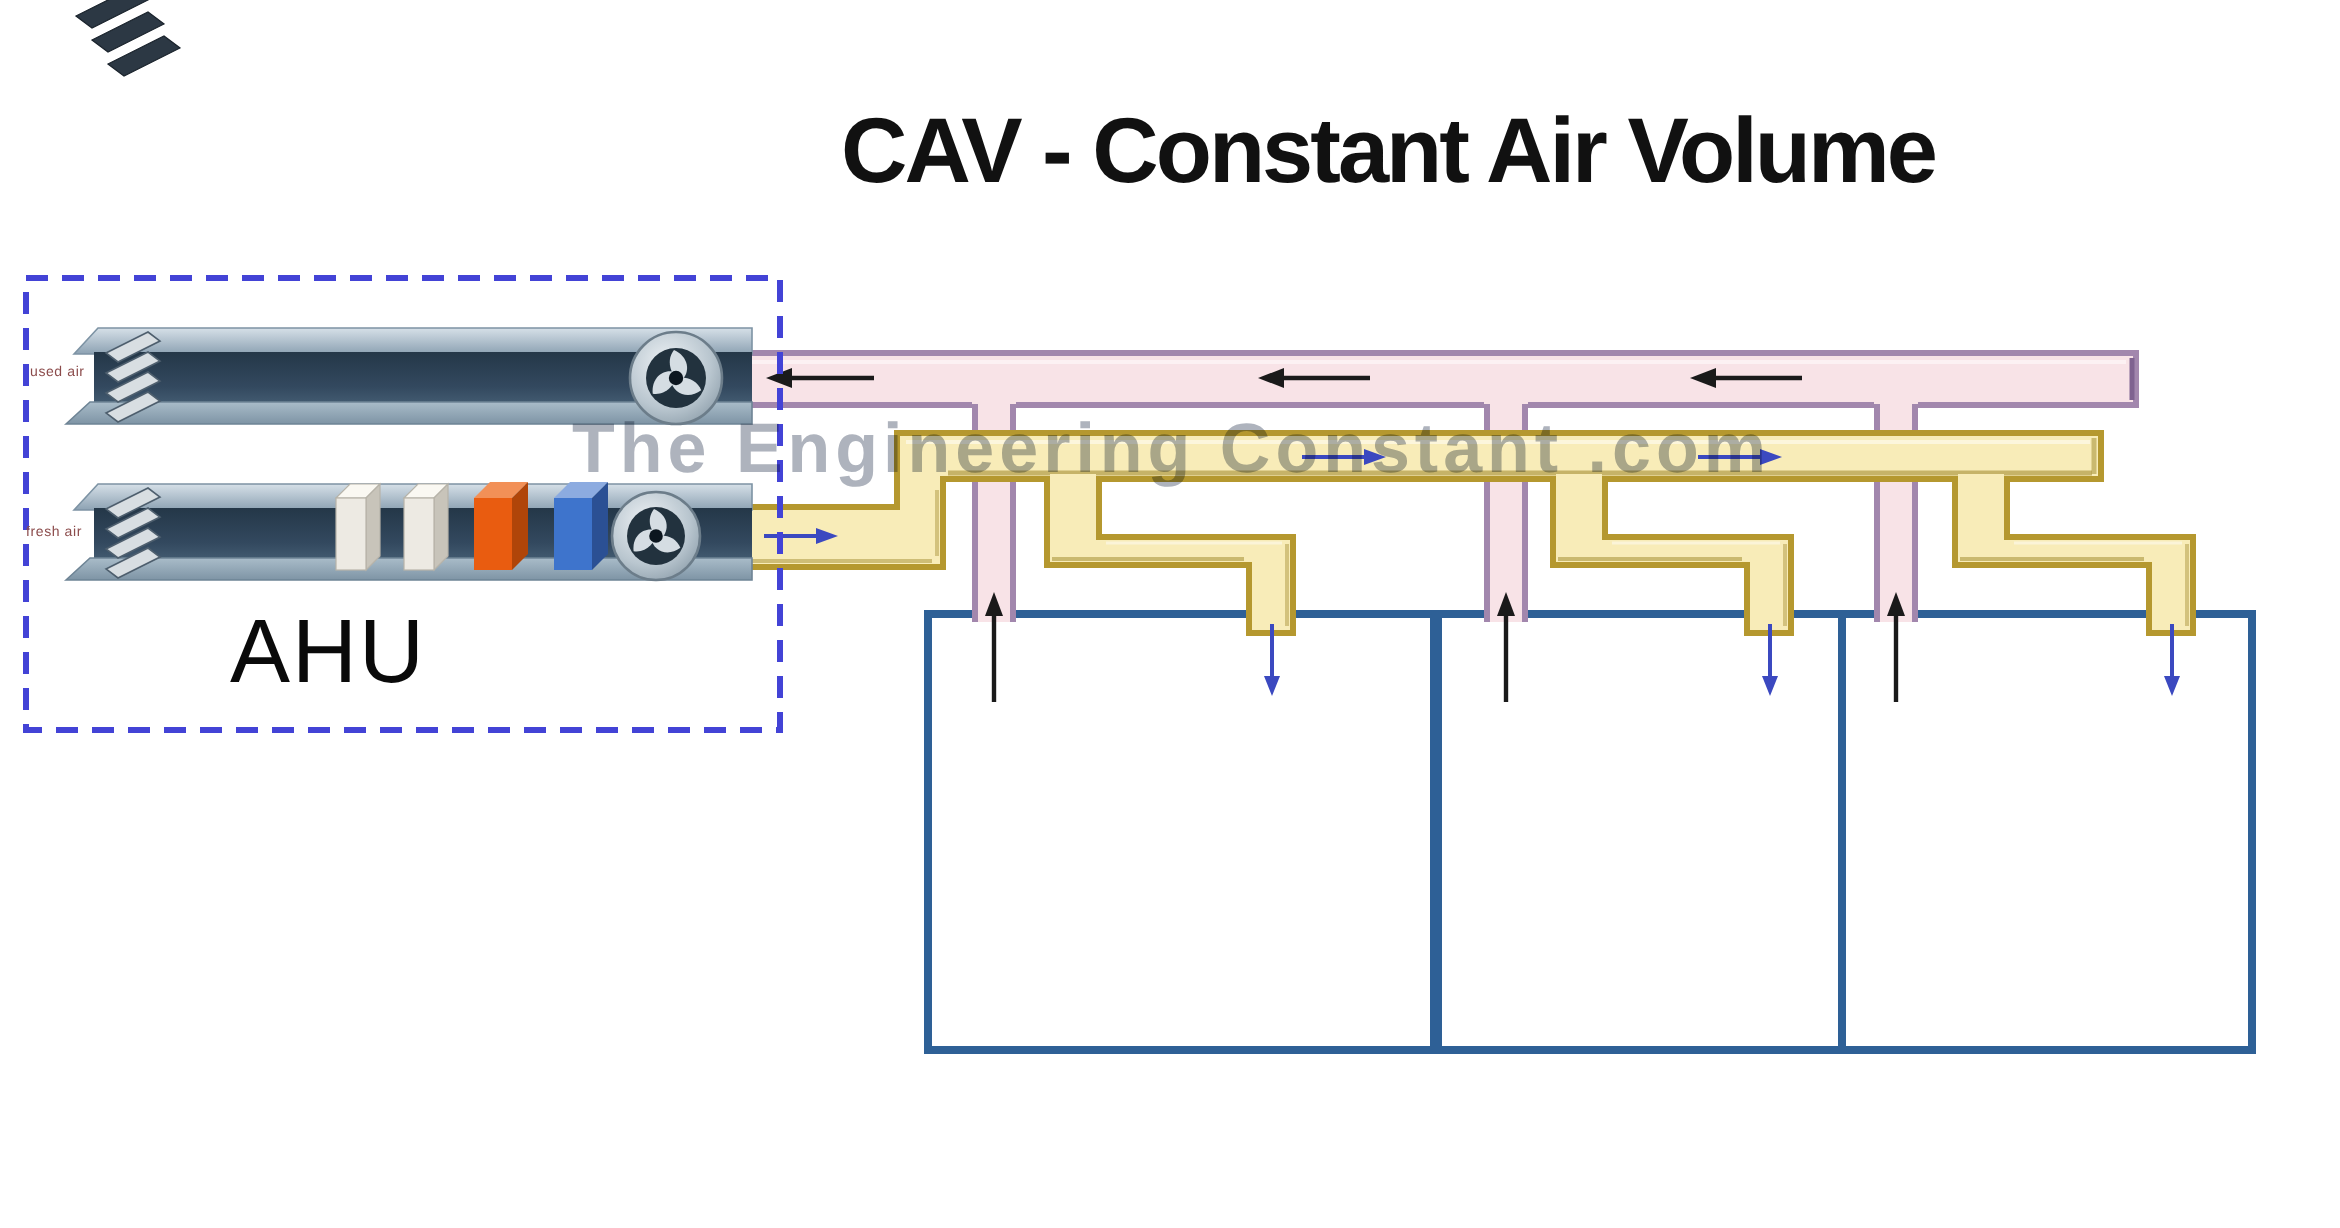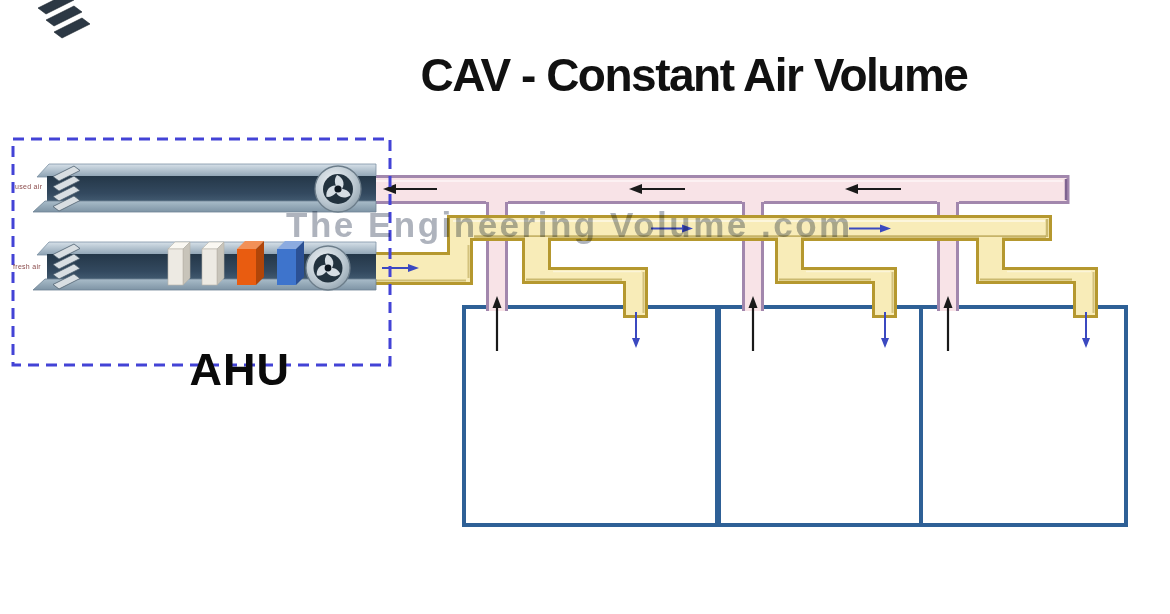--- a/index.html
+++ b/index.html
@@ -21,22 +21,22 @@
     position:relative;width:1170px;height:614px;background:#ffffff;
     font-family:"Liberation Sans",sans-serif;overflow:hidden;border-radius:31px;
   }
   .stage svg{position:absolute;left:0;top:0;}
   .title{
     position:absolute;left:219px;top:52px;width:950px;text-align:center;
     font-size:46px;font-weight:bold;letter-spacing:-1.5px;color:var(--title-color);
     line-height:1;white-space:nowrap;
   }
   .ahu-label{
-    position:absolute;left:115px;top:303px;width:175px;text-align:right;
-    font-size:45px;font-weight:bold;letter-spacing:1px;color:#0a0a0a;line-height:1;margin-top:44px;
+    position:absolute;left:115px;top:303px;width:175px;text-align:left;
+    font-size:45px;font-weight:normal;letter-spacing:1px;color:#0a0a0a;line-height:1;
   }
   .duct-label{
     position:absolute;font-size:7px;line-height:1;color:var(--duct-label-color);
     white-space:nowrap;letter-spacing:0.3px;
   }
   .duct-label.top{left:15px;top:183px;}
   .duct-label.bottom{left:13px;top:263px;}
   .watermark{
     position:absolute;left:286px;top:207px;font-size:35px;font-weight:bold;
     letter-spacing:2.5px;color:var(--watermark-color);opacity:.8;
@@ -260,15 +260,15 @@
     <path d="M54,32 L82,18 L90,24 L62,38 Z"></path>
   </g>
 
   <rect class="dashbox" x="13" y="139" width="377" height="226"></rect>
 </svg>
 
 <div class="title">CAV - Constant Air Volume</div>
 <div class="ahu-label">AHU</div>
 <div class="duct-label top">used air</div>
 <div class="duct-label bottom">fresh air</div>
-<div class="watermark">The Engineering Volume .com</div>
+<div class="watermark">The Engineering Constant .com</div>
 
 </div>
 
 </body></html>

